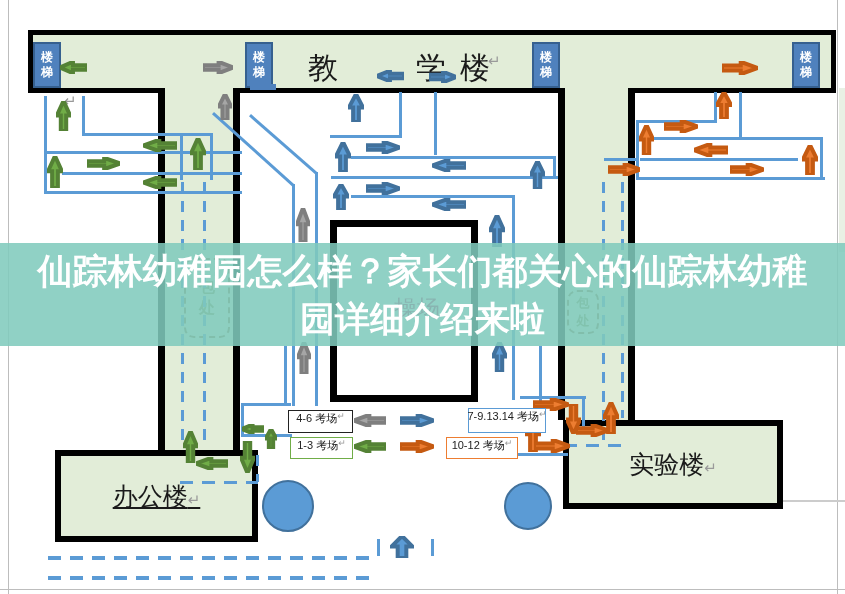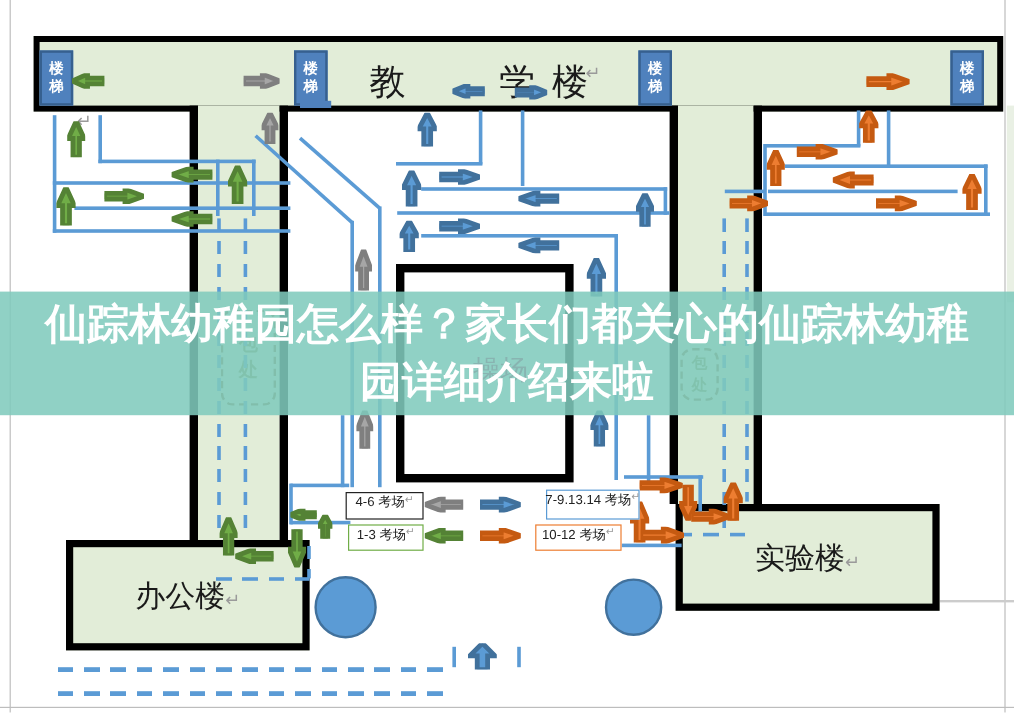--- a/index.html
+++ b/index.html
@@ -41,21 +41,21 @@
 <div id="canvas">
 
   <div class="frame" style="left:8px;top:0;width:1px;height:594px;"></div>
   <div class="frame" style="left:837px;top:0;width:1px;height:594px;"></div>
   <div class="frame" style="left:0;top:589px;width:845px;height:1px;"></div>
 
   <div id="diagram" style="position:absolute;inset:0;">
       <div class="room" style="left: 28px; top: 30px; width: 808px; height: 63px; background: rgb(226, 237, 216); border-width: 5px; z-index: 1;"></div>
       <div class="room" style="left: 330px; top: 220px; width: 148px; height: 182px; background: rgb(255, 255, 255); border-width: 7px; z-index: 2;"></div>
       <div class="room" style="left: 55px; top: 450px; width: 203px; height: 92px; background: rgb(226, 237, 216); border-width: 6px; z-index: 2;">
-        <span class="room-label" style="font-size: 25px;">办公楼<span class="ret" style="font-size: 15px;">↵</span></span>
+        <span class="room-label" style="font-size: 25px; text-decoration: underline;">办公楼<span class="ret" style="font-size: 15px;">↵</span></span>
       </div>
       <div class="room" style="left: 563px; top: 420px; width: 220px; height: 89px; background: rgb(226, 237, 216); border-width: 6px; z-index: 2;">
         <span class="room-label" style="font-size: 25px;">实验楼<span class="ret" style="font-size: 15px;">↵</span></span>
       </div>
       <div class="green-strip" style="left: 165px; top: 88px; width: 68px; height: 362px; z-index: 2;"></div>
       <div class="green-strip" style="left: 565px; top: 88px; width: 63px; height: 332px; z-index: 2;"></div>
       <div class="wall" style="left: 158px; top: 88px; width: 7px; height: 362px; z-index: 2;"></div>
       <div class="wall" style="left: 233px; top: 88px; width: 7px; height: 362px; z-index: 2;"></div>
       <div class="wall" style="left: 558px; top: 88px; width: 7px; height: 332px; z-index: 2;"></div>
       <div class="wall" style="left: 628px; top: 88px; width: 7px; height: 332px; z-index: 2;"></div>
@@ -355,21 +355,21 @@
         <svg viewBox="0 0 100 100" preserveAspectRatio="none">
           <polygon points="0,32 52,32 52,6 100,50 52,94 52,68 0,68" fill="#ed7d31" stroke="#c55a11" stroke-width="4" vector-effect="non-scaling-stroke"></polygon>
         </svg>
       </div>
       <div class="arrow" style="left: 534px; top: 439px; width: 36px; height: 14px; z-index: 4;">
         <svg viewBox="0 0 100 100" preserveAspectRatio="none">
           <polygon points="0,32 52,32 52,6 100,50 52,94 52,68 0,68" fill="#ed7d31" stroke="#c55a11" stroke-width="4" vector-effect="non-scaling-stroke"></polygon>
         </svg>
       </div>
       <div class="legend-box" style="left: 288px; top: 410px; width: 65px; height: 23px; border: 1.5px solid rgb(34, 34, 34); z-index: 4;">4-6 考场<span class="ret" style="font-size: 9px;">↵</span></div>
-      <div class="legend-box" style="left: 455px; top: 408px; width: 78px; height: 25px; border: 1.5px solid rgb(91, 155, 213); z-index: 4;">7-9.13.14 考场<span class="ret" style="font-size: 9px;">↵</span></div>
+      <div class="legend-box" style="left: 468px; top: 408px; width: 78px; height: 25px; border: 1.5px solid rgb(91, 155, 213); z-index: 4;">7-9.13.14 考场<span class="ret" style="font-size: 9px;">↵</span></div>
       <div class="legend-box" style="left: 290px; top: 437px; width: 63px; height: 22px; border: 1.5px solid rgb(112, 173, 71); z-index: 4;">1-3 考场<span class="ret" style="font-size: 9px;">↵</span></div>
       <div class="legend-box" style="left: 446px; top: 437px; width: 72px; height: 22px; border: 1.5px solid rgb(237, 125, 49); z-index: 4;">10-12 考场<span class="ret" style="font-size: 9px;">↵</span></div>
       <div class="circle" style="left: 262px; top: 480px; width: 52px; height: 52px; z-index: 2;"></div>
       <div class="circle" style="left: 504px; top: 482px; width: 48px; height: 48px; z-index: 2;"></div>
       <div class="frame" style="left: 783px; top: 500px; width: 62px; height: 2px; background: rgb(204, 204, 204); z-index: 1;"></div>
       <div class="green-strip" style="left: 839px; top: 88px; width: 6px; height: 164px; background: rgb(233, 240, 228); z-index: 1;"></div>
     </div>
 
   <div id="band"></div>
   <div id="title">

